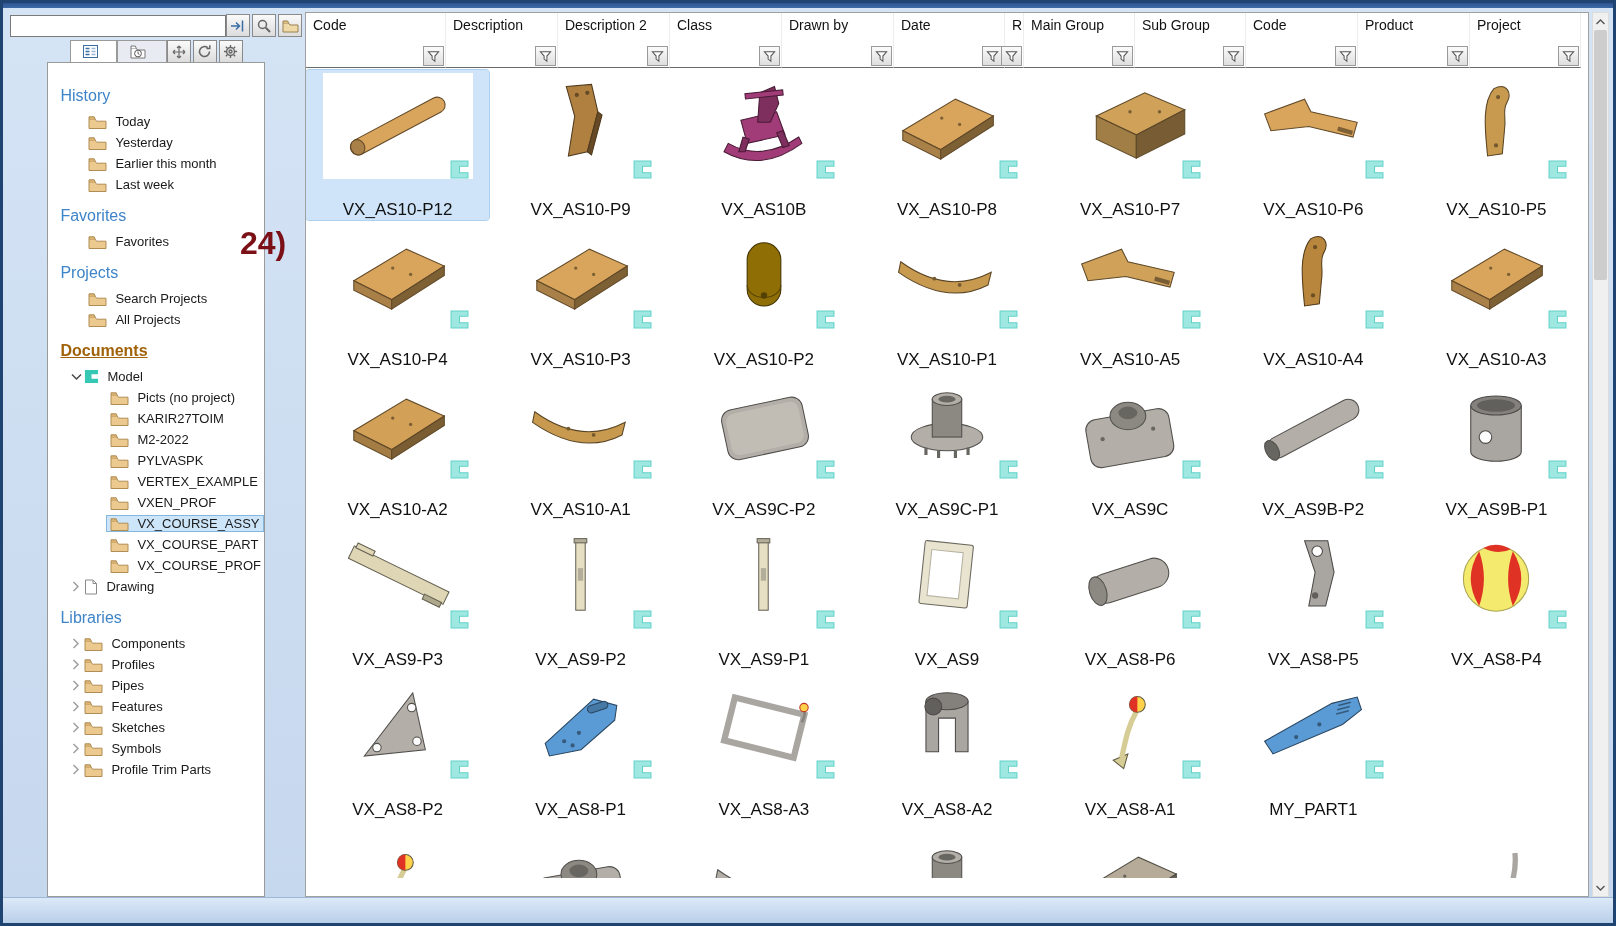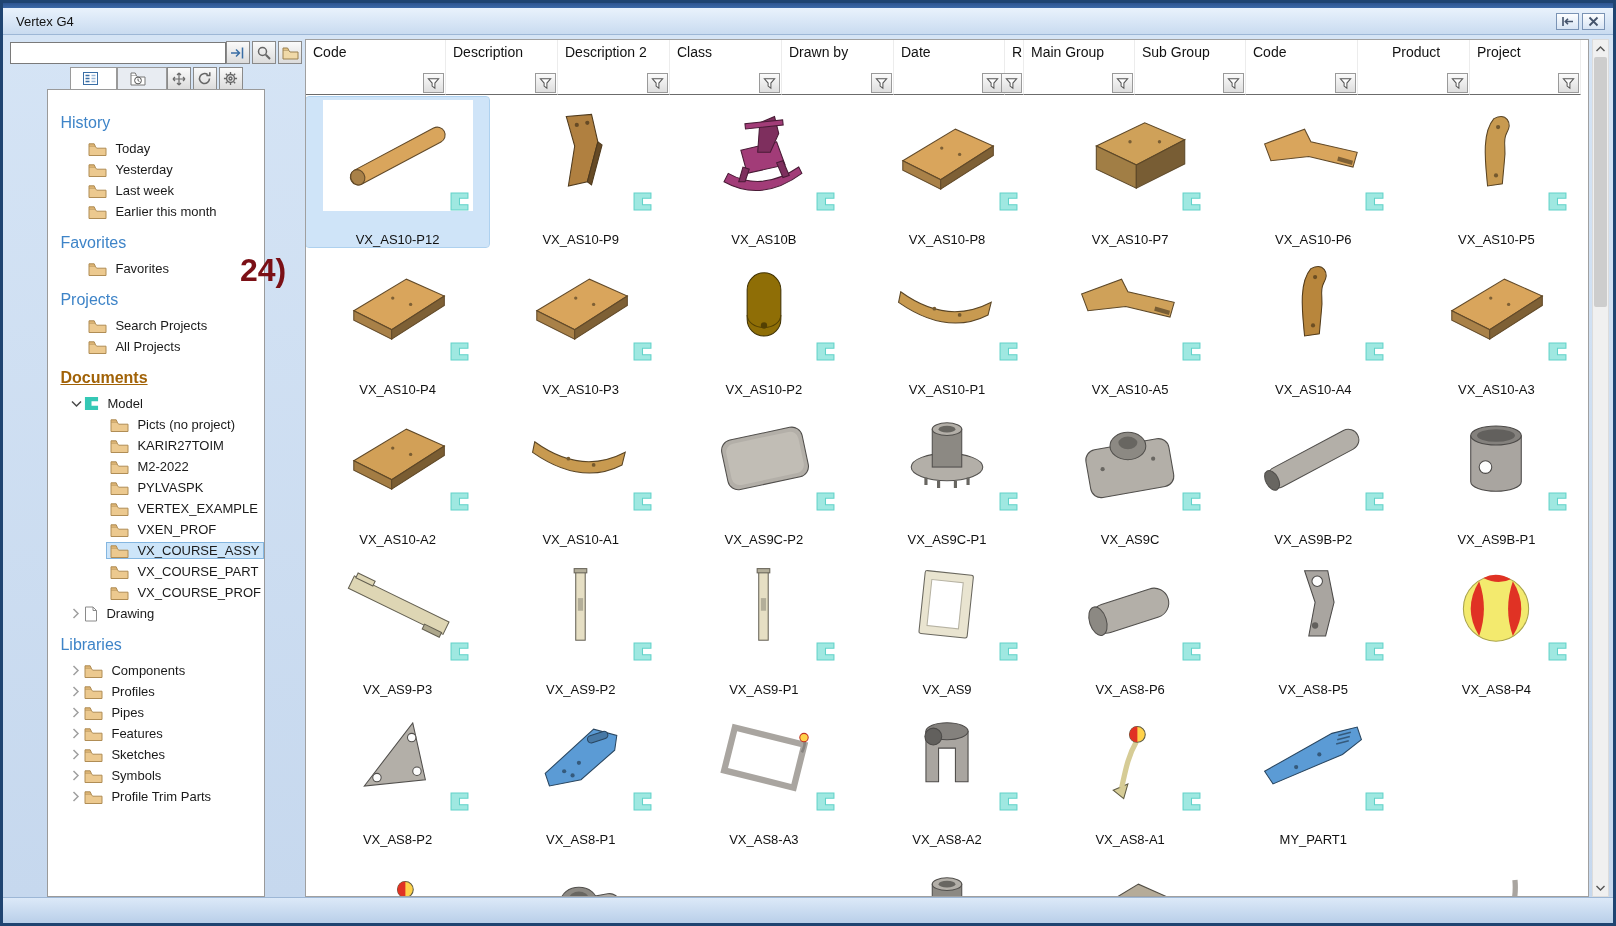--- a/index.html
+++ b/index.html
@@ -38,54 +38,39 @@
   
   .main { flex:1; margin-left:3px; background:#fff; border:1px solid #a0a0a0; display:flex; flex-direction:column; overflow:hidden; }
   .colheaders { display:flex; height:55px; background:#fff; flex:0 0 auto; }
   .col { position:relative; border-bottom:1px solid #6b6b6b; border-right:1px solid #ececec; flex:0 0 auto; }
   .col .clabel { font-size:14px; color:#111; padding:4px 2px 0 7px; white-space:nowrap; overflow:hidden; display:block; }
   .filterbtn { position:absolute; right:1px; bottom:1px; width:21px; height:20px; border:1px solid #9a9a9a; background:linear-gradient(#fbfbfb,#dedede); display:flex; align-items:center; justify-content:center; cursor:pointer; padding:0; }
   .grid { flex:1; display:flex; flex-wrap:wrap; align-content:flex-start; overflow:hidden; background:#fff; padding-top:2px; }
   .cell { width:calc(100%/7); height:150px; display:flex; flex-direction:column; align-items:center; cursor:pointer; border-radius:3px; position:relative; }
   .cell .thumb { width:150px; height:117px; background:#fff; margin-top:3px; display:flex; align-items:center; justify-content:center; position:relative; }
   .cell.sel { background:#cfe4f8; outline:1px solid #aed1ef; }
-  .cell .plabel { font-size:13px; color:#111; margin-top:21px; white-space:nowrap; }
+  .cell .plabel { font-size:17px; color:#111; margin-top:21px; white-space:nowrap; }
   .badge { position:absolute; right:4px; bottom:0px; }
   .grid-partial { display:flex; width:100%; height:58px; overflow:hidden; }
   .pcell { width:calc(100%/7); height:150px; display:flex; justify-content:center; }
   .pcell svg { margin-top:14px; }
 
   
   .vscroll { width:17px; margin-left:3px; display:flex; flex-direction:column; background:#f0f0f0; border:1px solid #dcdcdc; }
   .scroll-btn { height:17px; display:flex; align-items:center; justify-content:center; background:#f0f0f0; cursor:pointer; }
   .scroll-track { flex:1; position:relative; }
   .scroll-thumb { position:absolute; top:0; left:1px; width:13px; height:250px; background:#cdcdcd; border-radius:2px; cursor:pointer; }
 
   .bottombar { height:26px; background:linear-gradient(#dce9f8,#b9cfe9); border-top:1px solid #9db7d6; }
 </style>
 </head>
 <body>
 
 <div class="window">
   <div class="titlebar-top"></div>
-  <div class="titlebar">
-    <span class="title">Vertex G4</span>
-    <div class="winbtns">
-      <div class="winbtn">
-        <svg width="13" height="11" viewBox="0 0 13 11">
-            <path d="M2 1 v9 M4 5.5 h8 M7 2.8 L4.3 5.5 7 8.2" stroke="#44536b" stroke-width="1.6" fill="none"></path>
-          </svg>
-      </div>
-      <div class="winbtn">
-        <svg width="11" height="11" viewBox="0 0 11 11">
-            <path d="M1.5 1.5 L9.5 9.5 M9.5 1.5 L1.5 9.5" stroke="#44536b" stroke-width="1.8" fill="none"></path>
-          </svg>
-      </div>
-    </div>
-  </div>
 
   <div class="body">
 
     <div class="sidebar">
       <div class="search-row">
         <input class="search-input" type="text" placeholder="" style="">
         <div class="sbtns" id="top-btns">
             <div class="sq-btn">
               <span style="display:flex">
                 <svg width="16" height="16" viewBox="0 0 16 16">
@@ -182,30 +167,30 @@
             </span>
             <span class="lbl">Yesterday</span>
           </div>
           <div class="trow plain">
             <span class="icn">
               <svg width="19" height="14" viewBox="0 0 19 14">
                 <path d="M1 4 h6 l1.6 2.2 H18 V13.5 H1 Z" fill="#ecc98f" stroke="#b08d55"></path>
                 <path d="M1 4 V1.8 h5.2 l1 2.2" fill="#dcb373" stroke="#b08d55"></path>
               </svg>
             </span>
+            <span class="lbl">Earlier this month</span>
+          </div>
+          <div class="trow plain">
+            <span class="icn">
+              <svg width="19" height="14" viewBox="0 0 19 14">
+                <path d="M1 4 h6 l1.6 2.2 H18 V13.5 H1 Z" fill="#ecc98f" stroke="#b08d55"></path>
+                <path d="M1 4 V1.8 h5.2 l1 2.2" fill="#dcb373" stroke="#b08d55"></path>
+              </svg>
+            </span>
             <span class="lbl">Last week</span>
-          </div>
-          <div class="trow plain">
-            <span class="icn">
-              <svg width="19" height="14" viewBox="0 0 19 14">
-                <path d="M1 4 h6 l1.6 2.2 H18 V13.5 H1 Z" fill="#ecc98f" stroke="#b08d55"></path>
-                <path d="M1 4 V1.8 h5.2 l1 2.2" fill="#dcb373" stroke="#b08d55"></path>
-              </svg>
-            </span>
-            <span class="lbl">Earlier this month</span>
           </div>
           <div class="sec-title">Favorites</div>
           <div class="trow plain">
             <span class="icn">
               <svg width="19" height="14" viewBox="0 0 19 14">
                 <path d="M1 4 h6 l1.6 2.2 H18 V13.5 H1 Z" fill="#ecc98f" stroke="#b08d55"></path>
                 <path d="M1 4 V1.8 h5.2 l1 2.2" fill="#dcb373" stroke="#b08d55"></path>
               </svg>
             </span>
             <span class="lbl">Favorites</span>
@@ -538,21 +523,21 @@
           <div class="col" style="width: 112px;">
             <span class="clabel">Code</span>
             <button class="filterbtn">
               <span style="display:flex">
                 <svg width="13" height="13" viewBox="0 0 14 14">
                   <path d="M1.5 2 h11 L8.5 6.5 v5.5 l-3 -2.2 V6.5 Z" fill="#fdfdfd" stroke="#555" stroke-width="1.1"></path>
                 </svg>
               </span>
             </button>
           </div>
-          <div class="col" style="width: 112px; text-align: center;">
+          <div class="col" style="width: 112px;">
             <span class="clabel">Product</span>
             <button class="filterbtn">
               <span style="display:flex">
                 <svg width="13" height="13" viewBox="0 0 14 14">
                   <path d="M1.5 2 h11 L8.5 6.5 v5.5 l-3 -2.2 V6.5 Z" fill="#fdfdfd" stroke="#555" stroke-width="1.1"></path>
                 </svg>
               </span>
             </button>
           </div>
           <div class="col" style="width: 111px;">

